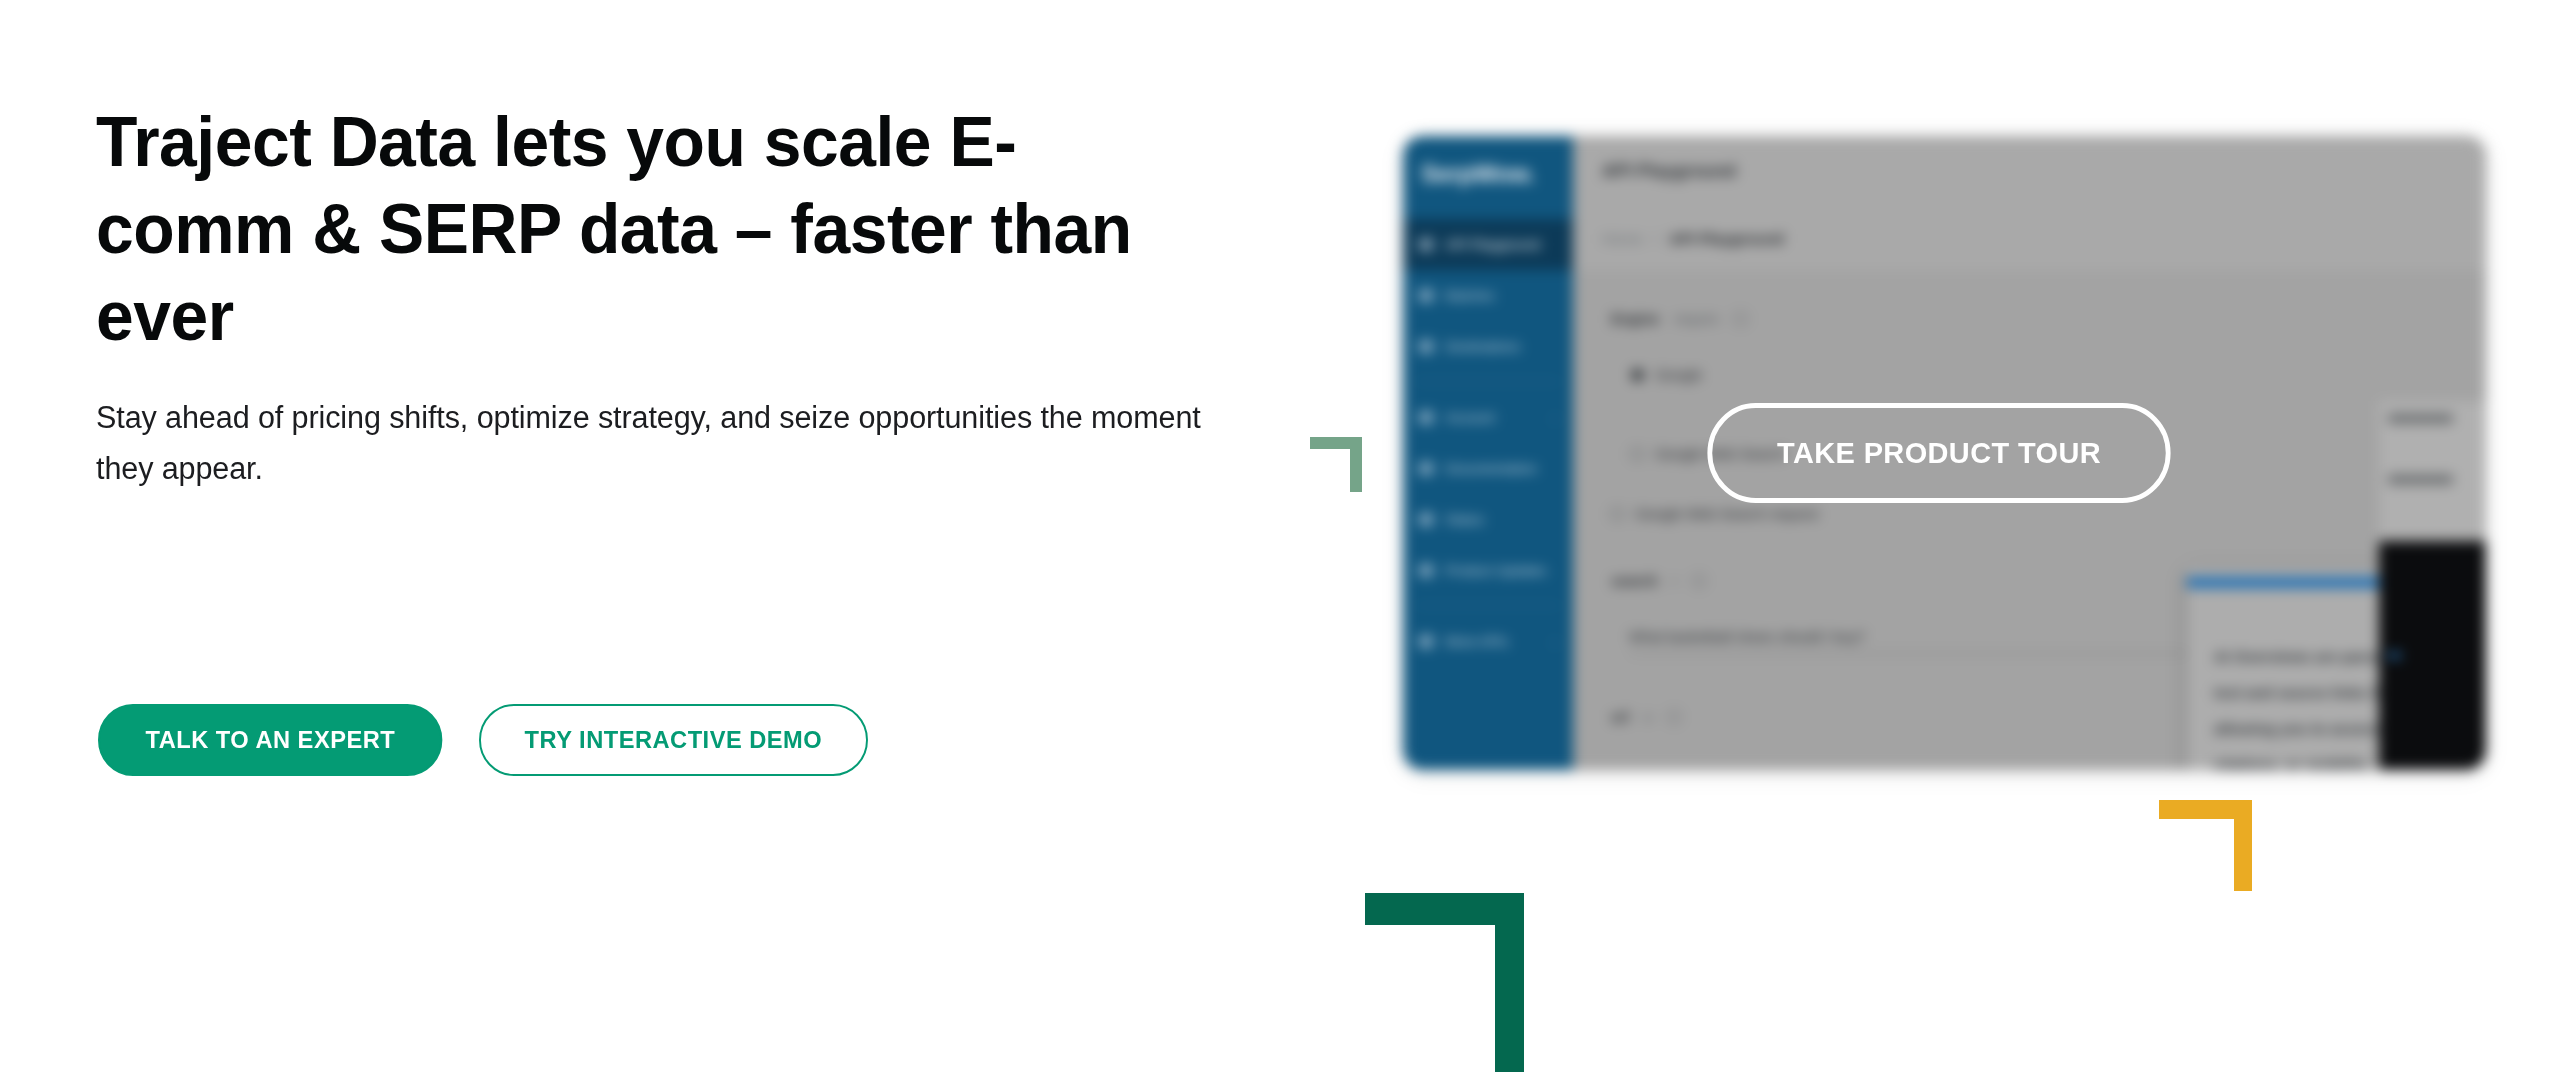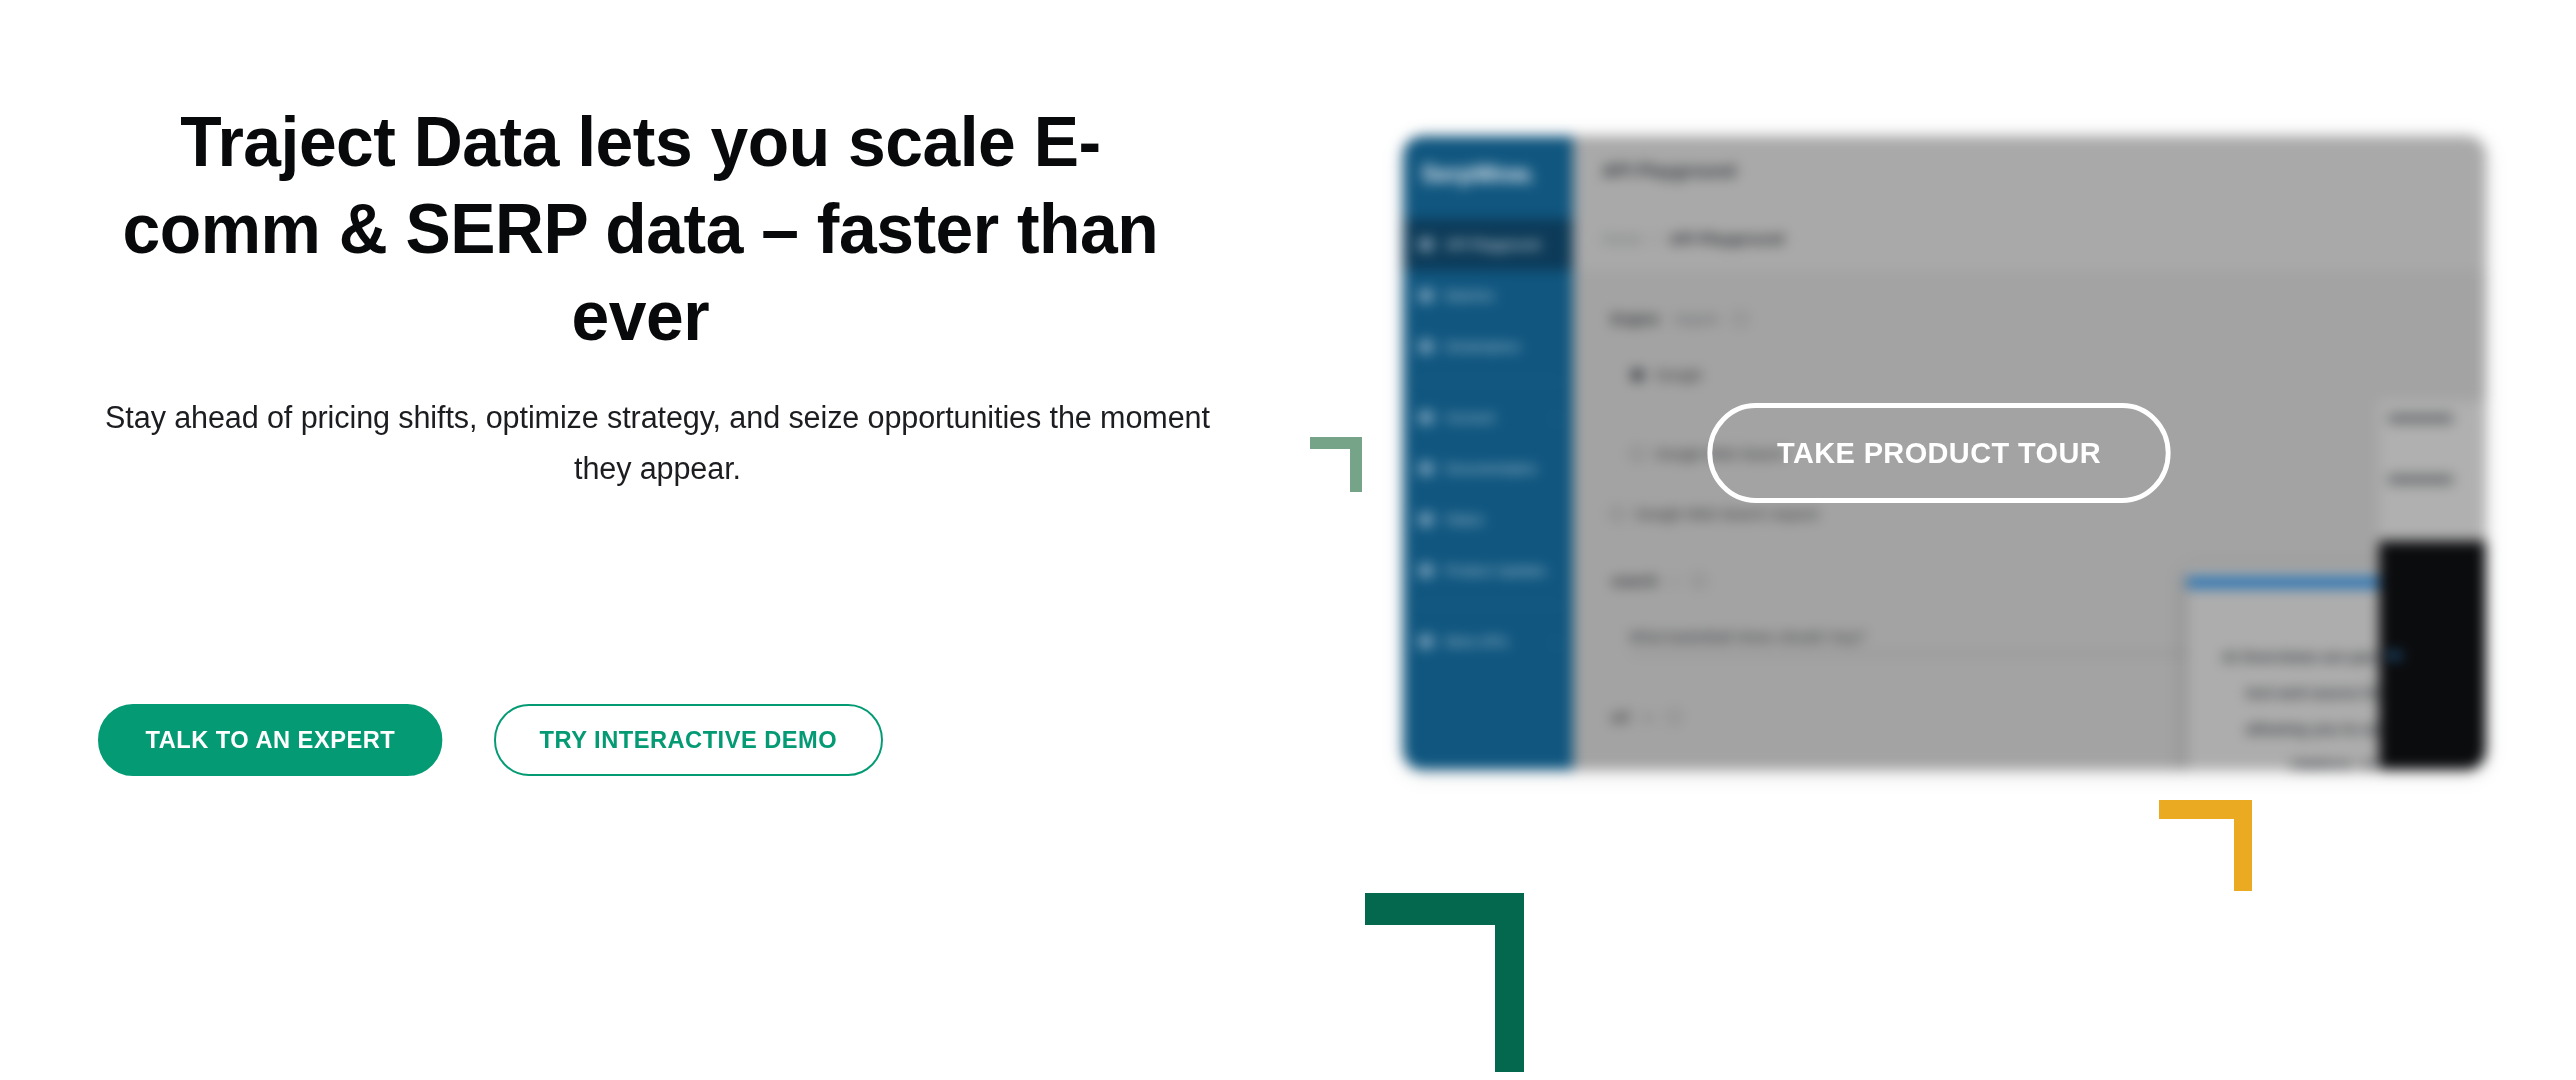--- a/index.html
+++ b/index.html
@@ -9,21 +9,20 @@
     height: 1081px;
     background: #ffffff;
     font-family: "Liberation Sans", sans-serif;
     overflow: hidden;
   }
   #stage {
     position: relative;
     width: 2576px;
     height: 1081px;
     background: #ffffff;
-    text-align: center;
   }
 
   
   .hero-copy {
     position: absolute;
     left: 96px;
     top: 98px;
     width: 1140px;
   }
   .hero-heading {
@@ -49,21 +48,21 @@
     transform-origin: left top;
     white-space: pre-line;
   }
 
   .cta-row {
     position: absolute;
     left: 98px;
     top: 704px;
     display: flex;
     align-items: center;
-    gap: 41px;
+    gap: 26px;
   }
   .btn {
     display: inline-flex;
     align-items: center;
     justify-content: center;
     font-family: "Liberation Sans", sans-serif;
     font-weight: 700;
     font-size: 24.4px;
     letter-spacing: 0.5px;
     text-transform: uppercase;

